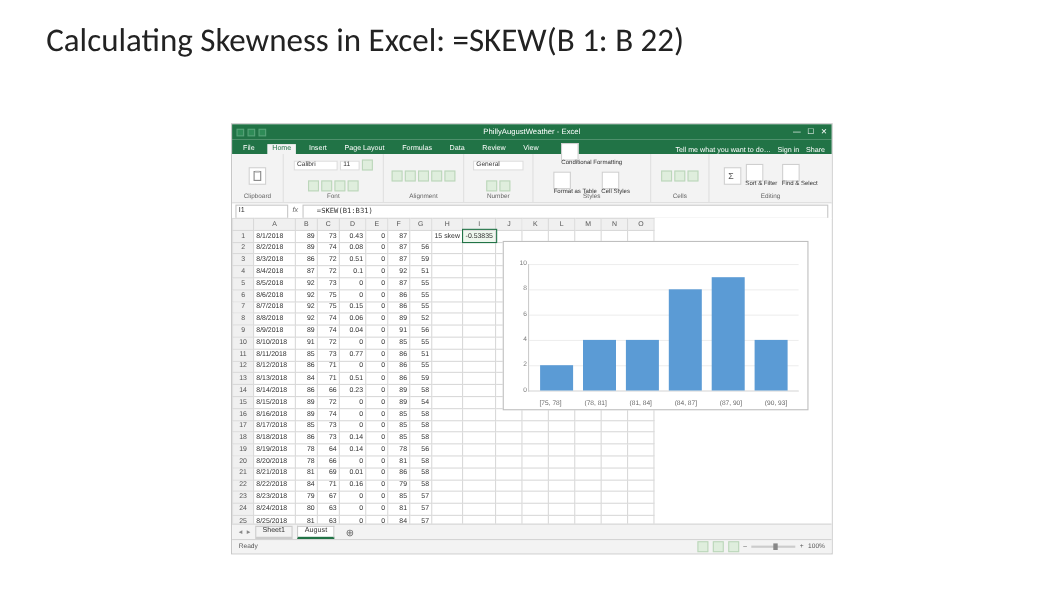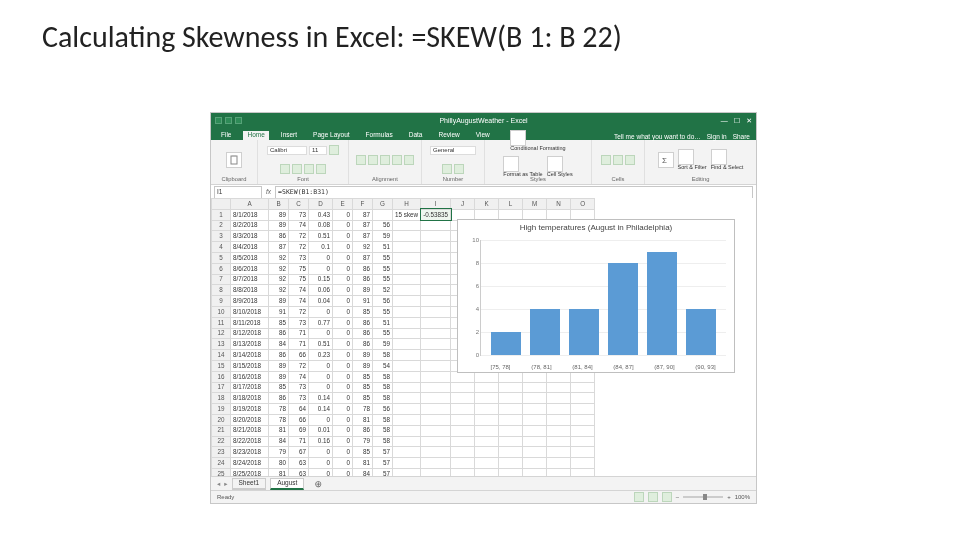--- a/index.html
+++ b/index.html
@@ -87,21 +87,21 @@
   .fxbar {
     height: 14px;
     display:flex;
     align-items:center;
     border-bottom: 1px solid #d4d4d4;
     background: #fff;
     gap: 4px;
     padding: 0 3px;
   }
   .namebox { width: 42px; height: 11px; border:1px solid #c7c7c7; font-size:6.5px; display:flex;align-items:center;padding:0 2px; }
-  .fxinput { flex:1; height: 11px; border:1px solid #c7c7c7; font-size:6.5px; display:flex;align-items:center;padding:0 2px; font-family: Consolas, monospace;}
+  .fxinput { flex:1; height: 11px; border:1px solid #c7c7c7; font-size:6.5px; display:flex;align-items:center;padding:0 12px; font-family: Consolas, monospace;}
 
   
   .grid-wrap {
     position:absolute;
     top: 85px; left:0; right:0; bottom: 26px;
     overflow: hidden;
     background:#fff;
   }
   table.sheet { border-collapse: collapse; font-size: 6.3px; table-layout: fixed; }
   .sheet th, .sheet td {
@@ -779,21 +779,20 @@
             <td></td>
             <td></td>
             <td></td>
             <td></td>
             <td></td>
           </tr>
         </tbody>
     </table>
 
     <div class="chart">
-      <div class="chart-title">High temperatures (August in Philadelphia)</div>
       <div class="plot" id="plot">
           <div class="grid-line" style="top: 100%;"></div>
           <div class="ytick" style="top: 100%;">0</div>
           <div class="grid-line" style="top: 80%;"></div>
           <div class="ytick" style="top: 80%;">2</div>
           <div class="grid-line" style="top: 60%;"></div>
           <div class="ytick" style="top: 60%;">4</div>
           <div class="grid-line" style="top: 40%;"></div>
           <div class="ytick" style="top: 40%;">6</div>
           <div class="grid-line" style="top: 20%;"></div>

